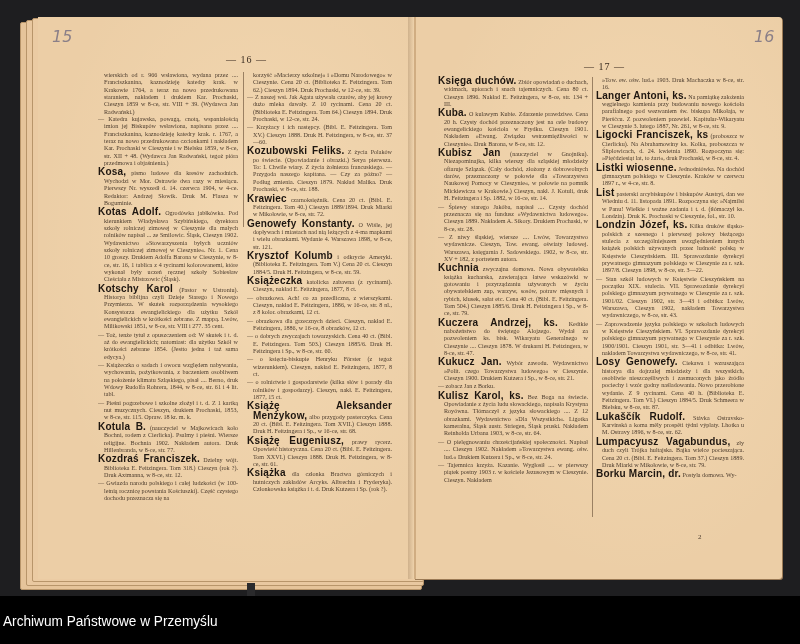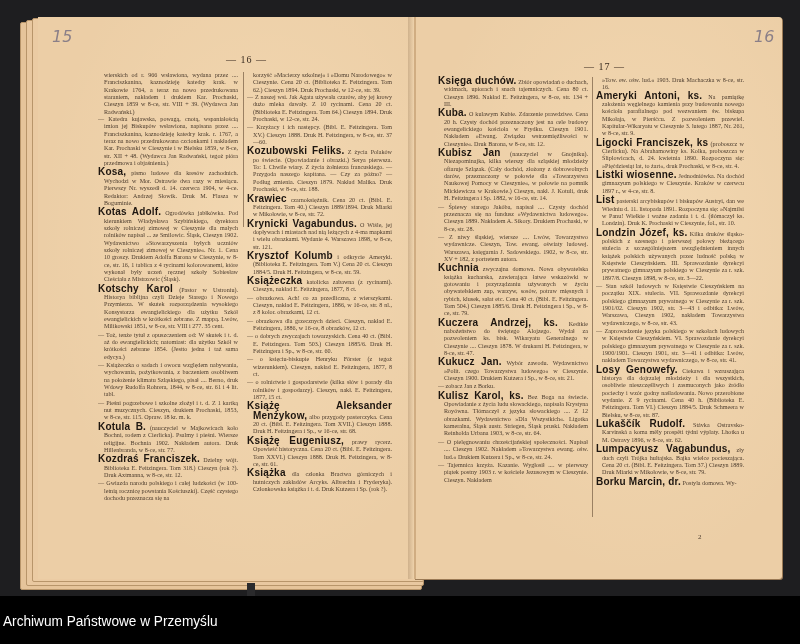--- a/index.html
+++ b/index.html
@@ -65,21 +65,21 @@
         <div class="entry"><span class="h">Kozdraś Franciszek.</span><span> Dzielny wójt. Biblioteka E. Feitzingera. Tom 318.) Cieszyn (rok ?). Druk Axtmanna, w 8-ce, str. 12.</span></div>
         <div class="sub"><span>— Gwiazda narodu polskiego i całej ludzkości (w 100-letnią rocznicę powstania Kościuszki). Część czystego dochodu przeznacza się na</span></div>
       </div>
     <div class="rule" style="left:205px;top:55px;height:155px;"></div>
     <div class="col" id="col-l1" style="left:209px;top:55px;width:145px;">
         <div class="cont"><span>korzyść »Macierzy szkolnej« i »Domu Narodowego« w Cieszynie. Cena 20 ct. (Biblioteka E. Feitzingera. Tom 62.) Cieszyn 1894. Druk Prochaski, w 12-ce, str. 39.</span></div>
         <div class="sub"><span>— Z naszej wsi. Jak Agata używała czarów, aby jej krowy dużo mleka dawały. Z 10 rycinami. Cena 20 ct. (Biblioteka E. Feitzingera. Tom 64.) Cieszyn 1894. Druk Prochaski, w 12-ce, str. 24.</span></div>
         <div class="sub"><span>— Krzyżacy i ich następcy. (Bibl. E. Feitzingera. Tom XV.) Cieszyn 1888. Druk H. Feitzingera, w 8-ce, str. 37—60.</span></div>
         <div class="entry"><span class="h">Kozubowski Feliks.</span><span> Z życia Polaków po świecie. (Opowiadanie i obrazki.) Serya pierwsza. To: I. Chwile wiary. Z życia żołnierza francuskiego. — Przygoda naszego kapitana. — Czy za późno? — Podług zmienia. Cieszyn 1879. Nakład Malika. Druk Prochaski, w 8-ce, str. 188.</span></div>
         <div class="entry"><span class="h">Krawiec</span><span> czarnoksiężnik. Cena 20 ct. (Bibl. E. Feitzingera. Tom 40.) Cieszyn 1889/1894. Druk Miarki w Mikołowie, w 8-ce, str. 72.</span></div>
-        <div class="entry"><span class="h">Krynicki Vagabundus.</span><span> O Wiśle, jej dopływach i miastach nad nią leżących z 4-ma mapkami i wielu obrazkami. Wydanie 4. Warszawa 1898, w 8-ce, str. 121.</span></div>
+        <div class="entry"><span class="h">Genowefy Konstanty.</span><span> O Wiśle, jej dopływach i miastach nad nią leżących z 4-ma mapkami i wielu obrazkami. Wydanie 4. Warszawa 1898, w 8-ce, str. 121.</span></div>
         <div class="entry"><span class="h">Krysztof Kolumb</span><span> i odkrycie Ameryki. (Biblioteka E. Feitzingera. Tom V.) Cena 20 ct. Cieszyn 1884/5. Druk H. Feitzingera, w 8-ce, str. 59.</span></div>
         <div class="entry"><span class="h">Książeczka</span><span> katolicka zabawna (z rycinami). Cieszyn, nakład E. Feitzingera, 1877, 8 ct.</span></div>
         <div class="sub"><span>— obrazkowa. Ach! co za przedliczna, z wierszykami. Cieszyn, nakład E. Feitzingera, 1886, w 16-ce, str. 8 nl., z 8 kolor. obrazkami, 12 ct.</span></div>
         <div class="sub"><span>— obrazkowa dla grzecznych dzieci. Cieszyn, nakład E. Feitzingera, 1886, w 16-ce, 8 obrazków, 12 ct.</span></div>
         <div class="sub"><span>— o dobrych zwyczajach towarzyskich. Cena 40 ct. (Bibl. E. Feitzingera. Tom 503.) Cieszyn 1885/6. Druk H. Feitzingera i Sp., w 8-ce, str. 60.</span></div>
         <div class="sub"><span>— o księciu-biskupie Henryku Förster (z tegoż wizerunkiem). Cieszyn, nakład E. Feitzingera, 1877, 8 ct.</span></div>
         <div class="sub"><span>— o rolnictwie i gospodarstwie (kilka słów i porady dla rolników i gospodarzy). Cieszyn, nakł. E. Feitzingera, 1877, 15 ct.</span></div>
         <div class="entry"><span class="h">Książę Aleksander Menżykow,</span><span> albo przygody pasterczyka. Cena 20 ct. (Bibl. E. Feitzingera. Tom XVII.) Cieszyn 1888. Druk H. Feitzingera i Sp., w 16-ce, str. 68.</span></div>
         <div class="entry"><span class="h">Książę Eugeniusz,</span><span> prawy rycerz. Opowieść historyczna. Cena 20 ct. (Bibl. E. Feitzingera. Tom XXVI.) Cieszyn 1888. Druk H. Feitzingera, w 8-ce, str. 61.</span></div>
         <div class="entry"><span class="h">Książka</span><span> dla członka Bractwa górniczych i hutniczych zakładów Arcyks. Albrechta i Fryderyka). Członkowska książka i t. d. Druk Kutzera i Sp. (rok ?).</span></div>
@@ -101,21 +101,21 @@
         <div class="entry"><span class="h">Kuczera Andrzej, ks.</span><span> Kedtkie nabożeństwo do świętego Alojzego. Wydał za pozwoleniem ks. bisk. Wikaryatu Generalnego w Cieszynie .... Cieszyn 1878. W drukarni H. Feitzingera, w 8-ce, str. 47.</span></div>
         <div class="entry"><span class="h">Kukucz Jan.</span><span> Wybór zawodu. Wydawnictwo »Polit. czego Towarzystwa ludowego« w Cieszynie. Cieszyn 1900. Drukiem Kutzera i Sp., w 8-ce, str. 21.</span></div>
         <div class="sub"><span>— zobacz Jan z Borku.</span></div>
         <div class="entry"><span class="h">Kulisz Karol, ks.</span><span> Bez Boga na świecie. Opowiadanie z życia ludu słowackiego, napisała Krystyna Royówna. Tłómaczył z języka słowackiego .... Z 12 obrazkami. Wydawnictwo »Dla Wszystkich«. Ligotka kameralna, Śląsk austr. Striegen, Śląsk pruski. Nakładem Reinholda Urbana 1903, w 8-ce, str. 64.</span></div>
         <div class="sub"><span>— O pielęgnowaniu chrześcijańskiej społeczności. Napisał .... Cieszyn 1902. Nakładem »Towarzystwa ewang. ośw. lud.« Drukiem Kutzera i Sp., w 8-ce, str. 24.</span></div>
         <div class="sub"><span>— Tajemnica krzyża. Kazanie. Wygłosił .... w pierwszy piątek postny 1903 r. w kościele Jezusowym w Cieszynie. Cieszyn. Nakładem</span></div>
       </div>
     <div class="rule" style="left:176px;top:60px;height:440px;"></div>
     <div class="col" id="col-r1" style="left:180px;top:60px;width:148px;">
         <div class="cont"><span>»Tow. ew. ośw. lud.« 1903. Druk Machaczka w 8-ce, str. 16.</span></div>
-        <div class="entry"><span class="h">Ameryki Antoni, ks.</span><span> Na pamiątkę założenia węgielnego kamienia przy budowaniu nowego kościoła parafialnego pod wezwaniem św. biskupa Mikołaja, w Pierśćcu. Z pozwoleniem przewiel. Kapitular-Wikaryatu w Cieszynie 3. lutego 1887, Nr. 261, w 8-ce, str. 9.</span></div>
+        <div class="entry"><span class="h">Langer Antoni, ks.</span><span> Na pamiątkę założenia węgielnego kamienia przy budowaniu nowego kościoła parafialnego pod wezwaniem św. biskupa Mikołaja, w Pierśćcu. Z pozwoleniem przewiel. Kapitular-Wikaryatu w Cieszynie 3. lutego 1887, Nr. 261, w 8-ce, str. 9.</span></div>
         <div class="entry"><span class="h">Ligocki Franciszek, ks</span><span> (proboszcz w Cierlicku). Na Abrahamowiny ks. Kolka, proboszcza w Śliplowicach, d. 24. kwietnia 1890. Rozpoczyna się: »Pięćdziesiąt lat, to żart«, druk Prochaski, w 8-ce, str. 4.</span></div>
         <div class="entry"><span class="h">Listki wiosenne.</span><span> Jednodniówka. Na dochód gimnazyum polskiego w Cieszynie. Kraków w czerwcu 1897 r., w 4-ce, str. 8.</span></div>
         <div class="entry"><span class="h">List</span><span> pasterski arcybiskupów i biskupów Austryi, dan we Wiedniu d. 11. listopada 1891. Rozpoczyna się: »Najmilsi w Panu! Wielkie i ważne zadania i t. d. (tłómaczył ks. Londzin). Druk K. Prochaski w Cieszynie, fol., str. 10.</span></div>
         <div class="entry"><span class="h">Londzin Józef, ks.</span><span> Kilka druków śląsko-polskich z szesnego i pierwszej połowy bieżącego stulecia z szczególniejszem uwzględnieniem innych książek polskich używanych przez ludność polską w Księstwie Cieszyńskiem. III. Sprawozdanie dyrekcyi prywatnego gimnazyum polskiego w Cieszynie za r. szk. 1897/8. Cieszyn 1898, w 8-ce, str. 3—22.</span></div>
         <div class="sub"><span>— Stan szkół ludowych w Księstwie Cieszyńskiem na początku XIX. stulecia. VII. Sprawozdanie dyrekcyi polskiego gimnazyum prywatnego w Cieszynie za r. szk. 1901/02. Cieszyn 1902, str. 3—43 i odbitka: Lwów, Warszawa, Cieszyn 1902, nakładem Towarzystwa wydawniczego, w 8-ce, str. 43.</span></div>
         <div class="sub"><span>— Zaprowadzenie języka polskiego w szkołach ludowych w Księstwie Cieszyńskiem. VI. Sprawozdanie dyrekcyi polskiego gimnazyum prywatnego w Cieszynie za r. szk. 1900/1901. Cieszyn 1901, str. 3—41 i odbitka: Lwów, nakładem Towarzystwa wydawniczego, w 8-ce, str. 41.</span></div>
         <div class="entry"><span class="h">Losy Genowefy.</span><span> Ciekawa i wzruszająca historya dla dojrzalej młodzieży i dla wszystkich, osobliwie nieszczęśliwych i zasmuconych jako źródło pociechy i wzór godny naśladowania. Nowo przerobione wydanie. Z 9 rycinami. Cena 40 h. (Biblioteka E. Feitzingera. Tom VI.) Cieszyn 1884/5. Druk Schmeera w Bielsku, w 8-ce, str. 87.</span></div>
         <div class="entry"><span class="h">Lukaščík Rudolf.</span><span> Stávka Ostravsko-Karvínská a koma měly prospěti týdní výplaty. Lhotka u M. Ostravy 1896, w 8-ce, str. 62.</span></div>
         <div class="entry"><span class="h">Lumpacyusz Vagabundus,</span><span> zły duch czyli Trójka hultajska. Bajka wielce pocieszająca. Cena 20 ct. (Bibl. E. Feitzingera. Tom 37.) Cieszyn 1889. Druk Miarki w Mikołowie, w 8-ce, str. 79.</span></div>
         <div class="entry"><span class="h">Borku Marcin, dr.</span><span> Postyla domowa. Wy-</span></div>

